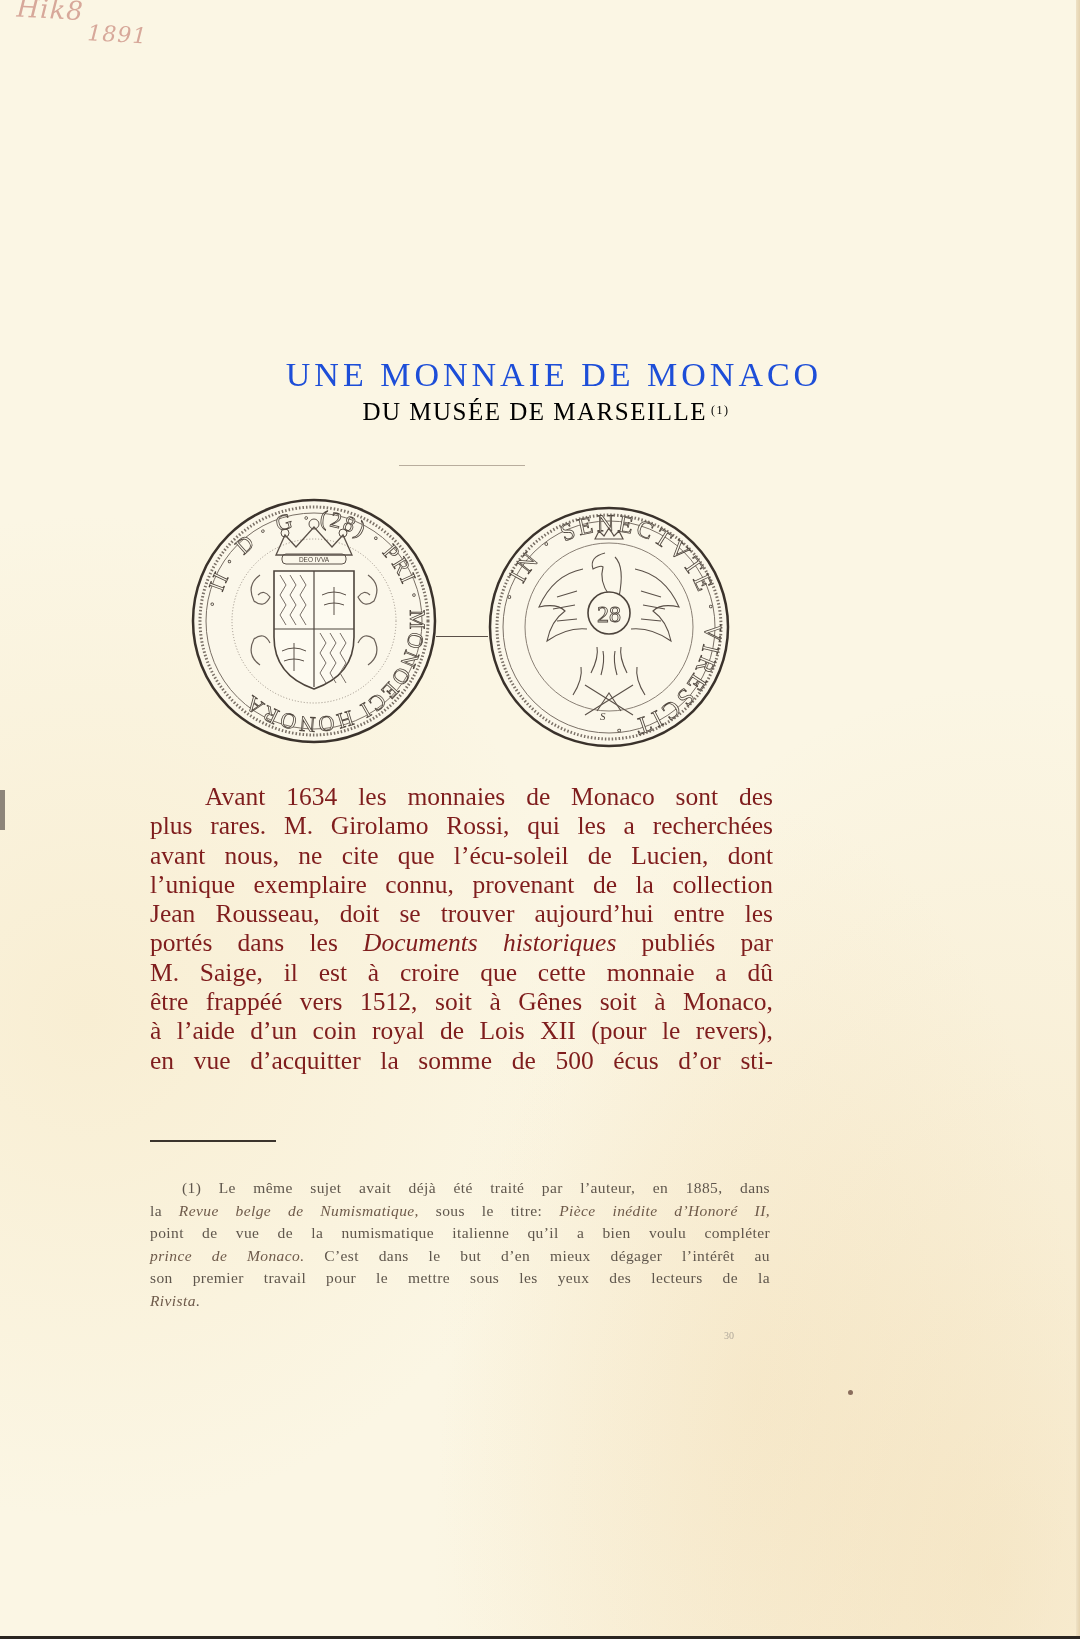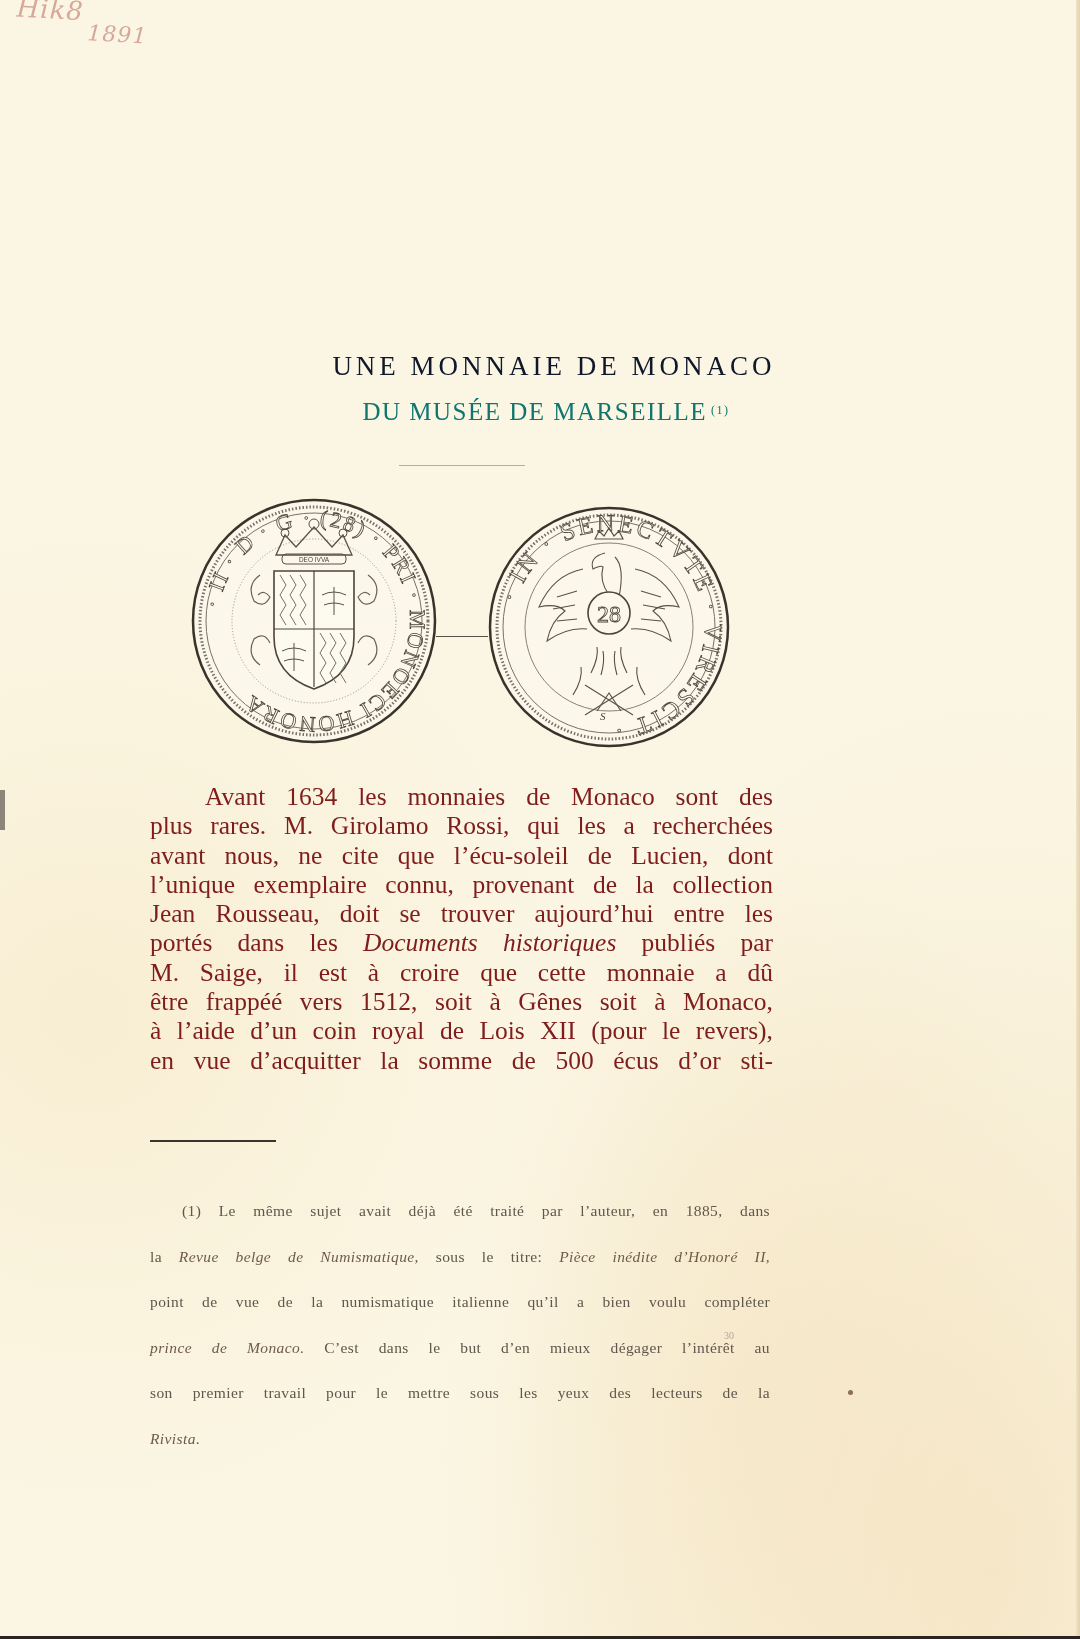--- a/index.html
+++ b/index.html
@@ -27,26 +27,26 @@
     position: absolute; left: 16px; top: 0px;
     font-family: "DejaVu Serif", serif; font-style: italic;
     color: #d7a89a; font-size: 26px; letter-spacing: 1px;
     line-height: 22px; transform: rotate(3deg);
   }
   .handwriting .hw2 { display:block; padding-left: 72px; font-size: 22px; }
   .spot { position: absolute; width: 5px; height: 5px; border-radius: 50%; background: #8a6d5c; }
 
   .title {
     position: absolute; left: 0; width: 1080px; top: 333px; text-align: center;
-    font-size: 27px; letter-spacing: 4px; color: #0f172a; font-weight: normal;
+    font-size: 34px; letter-spacing: 4px; color: #1d4ed8; font-weight: normal;
     padding-left: 28px; box-sizing: border-box;
   }
   .subtitle {
     position: absolute; left: 0; width: 1080px; top: 398px; text-align: center;
-    font-size: 25px; letter-spacing: 1.5px; color: #0f766e;
+    font-size: 25px; letter-spacing: 1.5px; color: #000000;
     padding-left: 12px; box-sizing: border-box;
   }
   .subtitle sup { font-size: 12px; vertical-align: 6px; margin-left: 4px; }
   .title-rule {
     position: absolute; left: 399px; top: 465px; width: 126px; height: 1px; background: #b8ad9d;
   }
 
   .coin { position: absolute; }
   .coin-obverse { left: 190px; top: 497px; width: 248px; height: 248px; }
   .coin-reverse { left: 487px; top: 505px; width: 245px; height: 245px; }
@@ -59,21 +59,21 @@
   }
   .body-text .line { display: block; text-align: justify; text-align-last: justify; white-space: nowrap; }
   .body-text .line.first { text-indent: 55px; }
   .body-text i { font-style: italic; }
 
   .fn-rule { position: absolute; left: 150px; top: 1140px; width: 126px; height: 2px; background: #3b342c; }
   .footnotes {
     position: absolute; left: 150px; top: 1177px; width: 620px;
     font-size: 15.5px; line-height: 22.5px; color: #5f564c; letter-spacing: 0.4px;
   }
-  .footnotes .line { display:block; text-align: justify; text-align-last: justify; white-space: nowrap; margin-top: 23px; }
+  .footnotes .line { display:block; text-align: justify; text-align-last: justify; white-space: nowrap; }
   .footnotes .line.first { text-indent: 32px; }
   .footnotes .line.last { text-align-last: left; }
   .footnotes i { font-style: italic; color: #6e5a4a; }
 
   .page-number {
     position: absolute; left: 724px; top: 1330px; font-size: 10px; color: #b0a89a;
   }
 </style>
 </head>
 <body>

